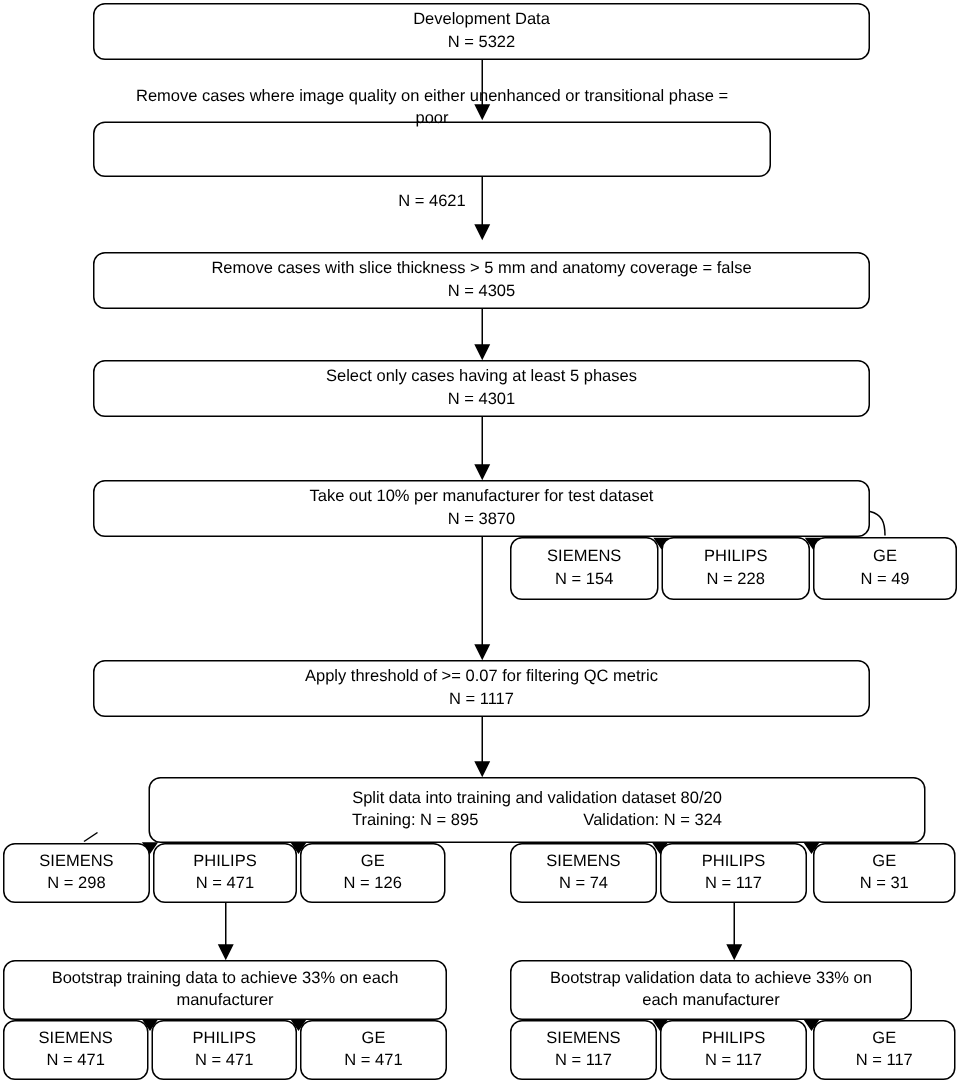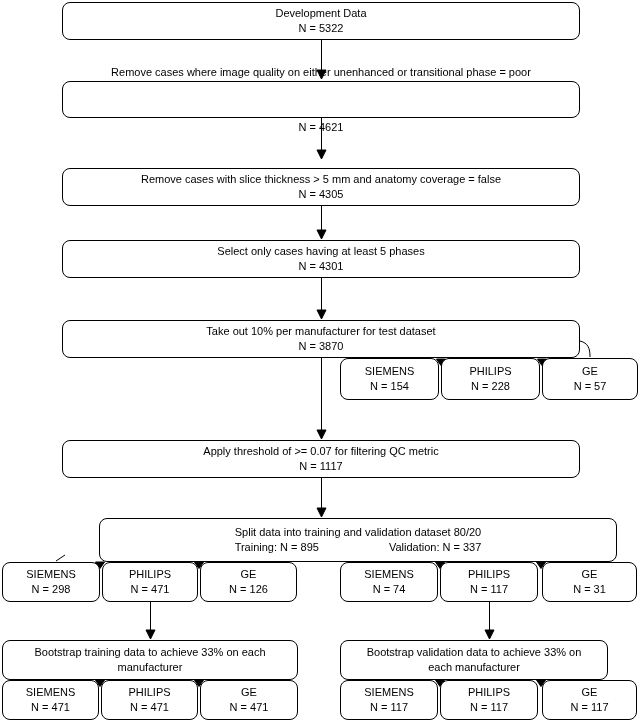--- a/index.html
+++ b/index.html
@@ -113,21 +113,21 @@
       <polygon points="435.5,680 444.5,680 440,686.5"></polygon>
       <polygon points="536.5,680 545.5,680 541,686.5"></polygon>
     </g>
   </svg>
 
   <div class="node" style="left:62px;top:2px;width:518px;height:38px;">
     <span class="ttl">Development Data</span>
     <span class="nval">N = 5322</span>
   </div>
 
-  <div class="node" style="left:62px;top:81px;width:518px;height:37px;gap:40px;">
+  <div class="node" style="left:62px;top:81px;width:452px;height:37px;gap:40px;">
     <span class="ttl">Remove cases where image quality on either unenhanced or transitional phase = poor</span>
     <span class="nval">N = 4621</span>
   </div>
 
   <div class="node" style="left:62px;top:168px;width:518px;height:38px;">
     <span class="ttl">Remove cases with slice thickness &gt; 5 mm and anatomy coverage = false</span>
     <span class="nval">N = 4305</span>
   </div>
 
   <div class="node" style="left:62px;top:240px;width:518px;height:38px;">
@@ -143,33 +143,33 @@
   <div class="node" style="left:340px;top:358px;width:99px;height:42px;">
     <span class="ttl">SIEMENS</span>
     <span class="nval">N = 154</span>
   </div>
   <div class="node" style="left:441px;top:358px;width:99px;height:42px;">
     <span class="ttl">PHILIPS</span>
     <span class="nval">N = 228</span>
   </div>
   <div class="node" style="left:542px;top:358px;width:96px;height:42px;">
     <span class="ttl">GE</span>
-    <span class="nval">N = 57</span>
+    <span class="nval">N = 49</span>
   </div>
 
   <div class="node" style="left:62px;top:440px;width:518px;height:38px;">
     <span class="ttl">Apply threshold of &gt;= 0.07 for filtering QC metric</span>
     <span class="nval">N = 1117</span>
   </div>
 
   <div class="node" style="left:62px;top:518px;width:518px;height:44px;margin-left:37px;">
     <span class="ttl">Split data into training and validation dataset 80/20</span>
     <span class="split-line2">
       <span>Training: N = 895</span>
-      <span>Validation: N = 337</span>
+      <span>Validation: N = 324</span>
     </span>
   </div>
 
   <div class="node" style="left:2px;top:562px;width:98px;height:40px;">
     <span class="ttl">SIEMENS</span>
     <span class="nval">N = 298</span>
   </div>
   <div class="node" style="left:102px;top:562px;width:96px;height:40px;">
     <span class="ttl">PHILIPS</span>
     <span class="nval">N = 471</span>

